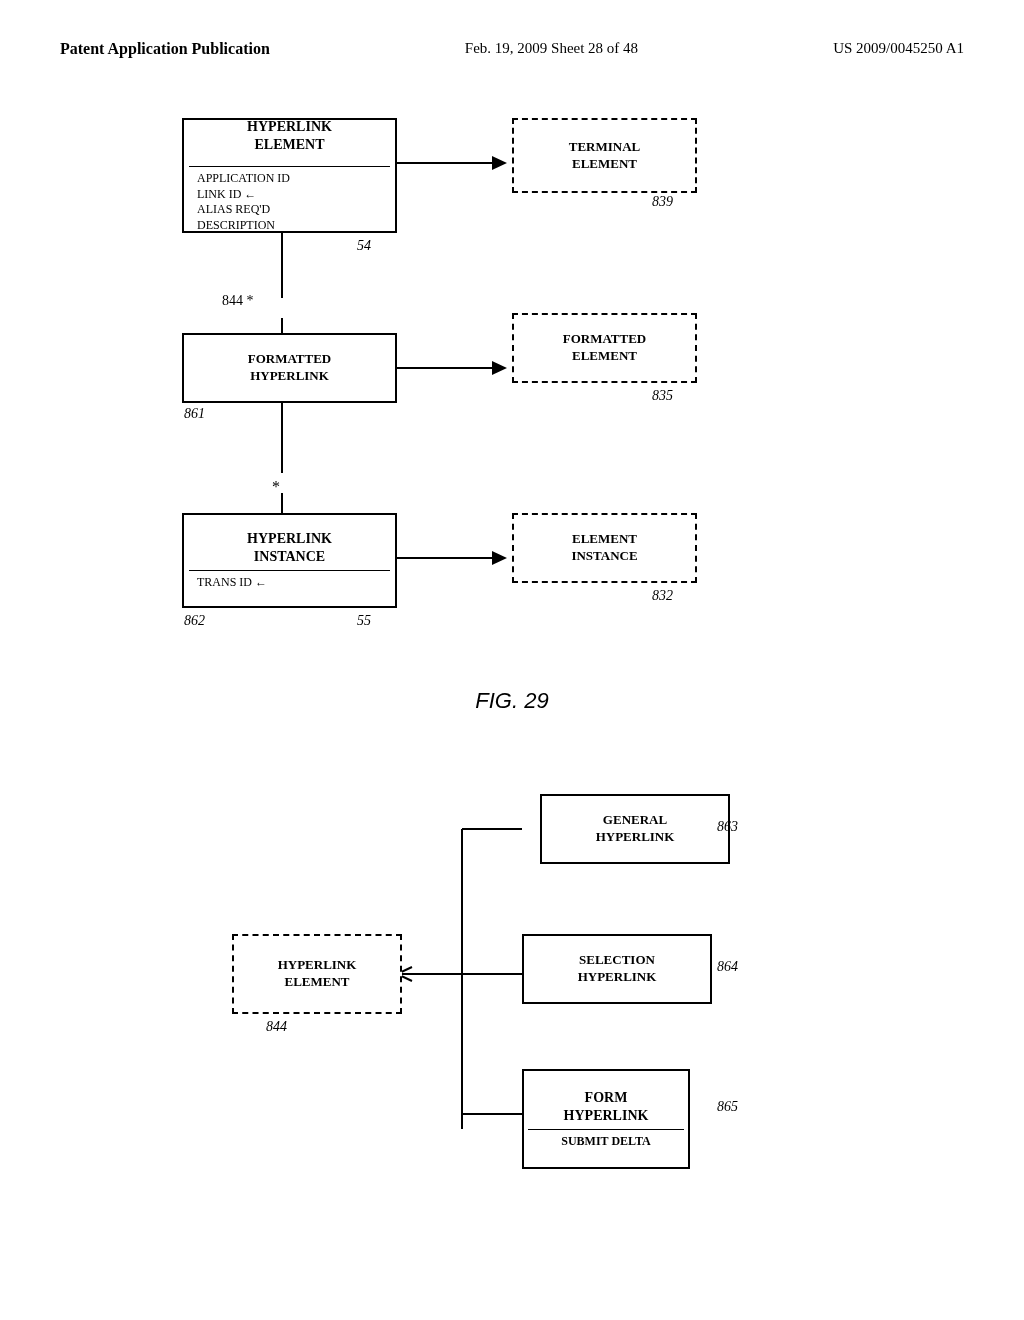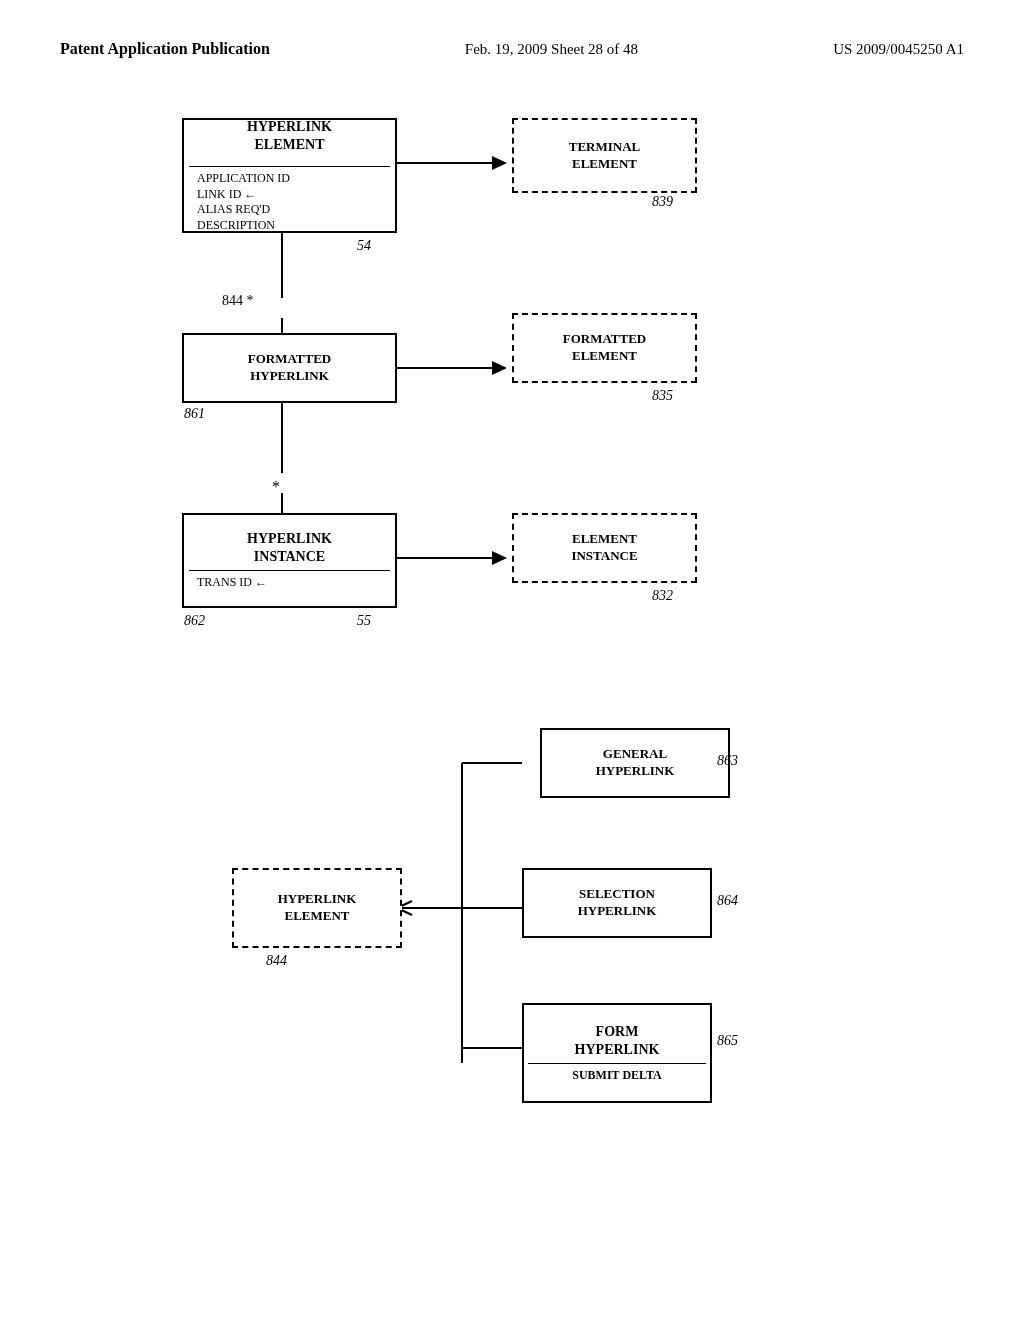--- a/index.html
+++ b/index.html
@@ -8,21 +8,21 @@
       font-family: 'Times New Roman', Times, serif;
       width: 1024px;
       min-height: 1320px;
       position: relative;
       overflow-x: hidden;
     }
 
     .page-header {
       display: flex;
       justify-content: space-between;
-      align-items: flex-end;
+      align-items: flex-start;
       padding: 40px 60px 20px 60px;
       font-size: 15px;
     }
 
     .header-left {
       font-weight: bold;
       font-size: 16px;
     }
 
     .header-center {
@@ -175,20 +175,21 @@
     <span class="label" style="left:22px; top:515px;">862</span>
     <span class="label" style="left:195px; top:515px;">55</span>
 
     <div class="box-dashed" style="left:350px; top:415px; width:185px; height:70px;">
       <span>ELEMENT<br>INSTANCE</span>
     </div>
     <span class="label" style="left:490px; top:490px;">832</span>
 
   </div>
 
+  <div class="fig-title">FIG. 29</div>
 </div>
 
 <div class="diagram-area" style="padding-top:10px;">
   <div class="fig30-container">
 
     <svg class="arrows" xmlns="http://www.w3.org/2000/svg">
 
       <line x1="190" y1="200" x2="250" y2="200" stroke="#000" stroke-width="2"></line>
 
       <polyline points="200,193 185,200 200,207" fill="none" stroke="#000" stroke-width="2"></polyline>
@@ -208,21 +209,21 @@
     <div class="box-solid" style="left:328px; top:20px; width:190px; height:70px;">
       <span>GENERAL<br>HYPERLINK</span>
     </div>
     <span class="label" style="left:505px; top:45px;">863</span>
 
     <div class="box-solid" style="left:310px; top:160px; width:190px; height:70px;">
       <span>SELECTION<br>HYPERLINK</span>
     </div>
     <span class="label" style="left:505px; top:185px;">864</span>
 
-    <div class="box-solid" style="left:310px; top:295px; width:190px; height:100px; padding:4px;">
+    <div class="box-solid" style="left:310px; top:295px; width:168px; height:100px; padding:4px;">
       <div style="font-weight:bold; font-size:14px; text-align:center;">FORM<br>HYPERLINK</div>
       <div style="border-top:1px solid #000; width:100%; margin-top:4px; padding-top:4px; text-align:center; font-size:12px; font-weight:bold;">
         SUBMIT DELTA
       </div>
     </div>
     <span class="label" style="left:505px; top:325px;">865</span>
 
   </div>
 
 </div>

